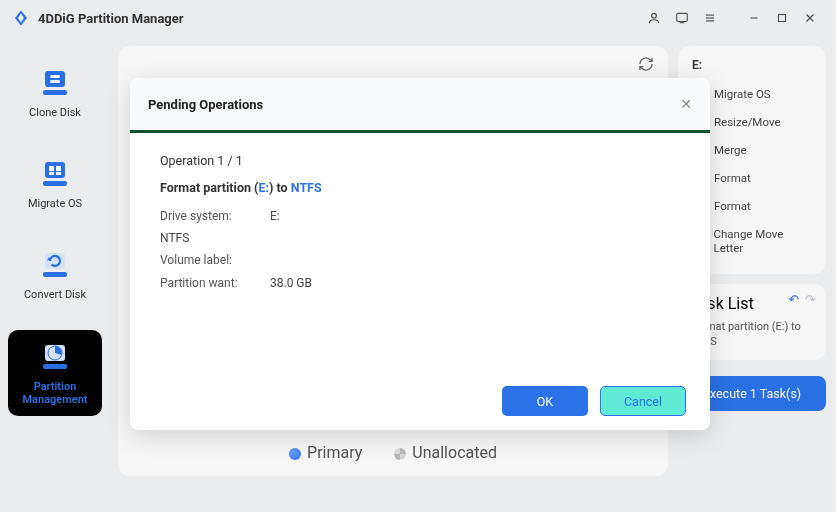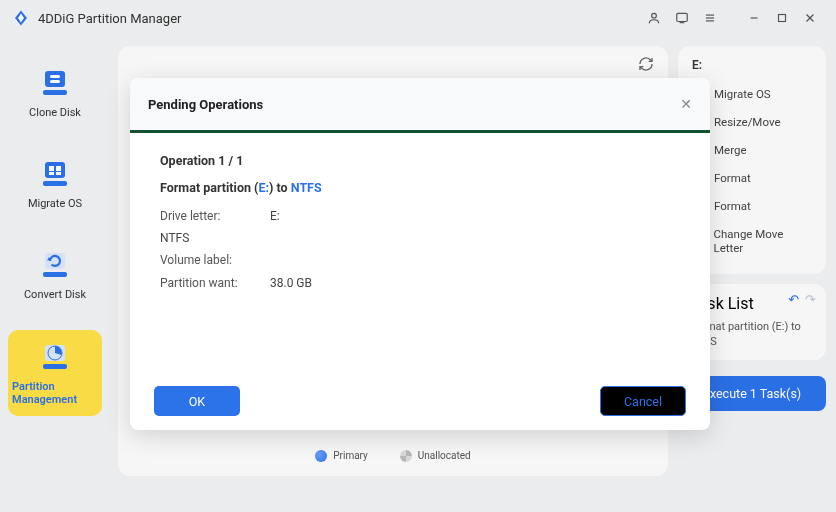--- a/index.html
+++ b/index.html
@@ -1,40 +1,40 @@
 <!DOCTYPE html>
 <html><head>
 <meta charset="utf-8">
 <style>
 * { margin: 0; padding: 0; box-sizing: border-box; font-family: -apple-system, BlinkMacSystemFont, "Segoe UI", Roboto, sans-serif; }
 body { width: 836px; height: 512px; background: #f0f1f3; overflow: hidden; position: relative; }
 
 
 .titlebar { height: 36px; display: flex; align-items: center; padding: 0 12px; background: #f0f1f3; }
 .titlebar .logo { width: 18px; height: 18px; margin-right: 8px; display:flex; align-items:center; justify-content:center; }
-.titlebar .appname { font-size: 13px; font-weight: 400; color: #333; flex: 1; }
+.titlebar .appname { font-size: 13px; font-weight: 700; color: #333; flex: 1; }
 .titlebar .titlebtn { width: 28px; height: 28px; display: flex; align-items: center; justify-content: center; color: #555; cursor: pointer; }
 .titlebar .titlebtn svg { width: 14px; height: 14px; }
 
 
 .main { display: flex; height: calc(512px - 36px); }
 
 
 .nav { width: 110px; display: flex; flex-direction: column; align-items: center; padding-top: 20px; gap: 18px; }
 .nav-item { width: 94px; display: flex; flex-direction: column; align-items: center; gap: 6px; padding: 10px 4px; border-radius: 10px; cursor: pointer; }
-.nav-item.active { background: #fde047; }
+.nav-item.active { background: #000000; }
 .nav-icon-wrap { width: 38px; height: 34px; display:flex; align-items:center; justify-content:center; }
-.nav-label { font-size: 11px; color: #333; text-align: left; line-height: 1.2; }
+.nav-label { font-size: 11px; color: #333; text-align: center; line-height: 1.2; }
 .nav-item.active .nav-label { color: #2c72e9; font-weight: 600; }
 
 
 .center { flex: 1; padding: 10px 8px; position: relative; }
 .panel { background: #fbfbfc; border-radius: 12px; height: 430px; position: relative; padding: 12px; }
 .refresh-corner { position: absolute; top: 10px; right: 14px; color: #666; }
-.legend { position: absolute; bottom: 14px; left: 0; right: 0; display: flex; align-items: center; justify-content: center; gap: 32px; font-size: 10px; color: #555; }
+.legend { position: absolute; bottom: 14px; left: 0; right: 0; display: flex; align-items: center; justify-content: center; gap: 32px; font-size: 16px; color: #555; }
 .legend-dot { display:inline-block; width:12px; height:12px; border-radius:50%; margin-right:6px; vertical-align:middle; }
 .legend-dot.primary { background: radial-gradient(circle at 35% 35%, #6aa3ff, #2c72e9); }
 .legend-dot.unalloc { background: repeating-conic-gradient(#bbb 0 25%, #ddd 0 50%); border-radius:50%; }
 
 
 .right { width: 160px; padding: 10px 10px 10px 2px; display:flex; flex-direction:column; gap:10px; }
 .rpanel { background:#fbfbfc; border-radius:12px; padding:12px 14px; }
 .rpanel .rtitle { font-size:12px; font-weight:600; color:#333; margin-bottom:8px; }
 .rpanel .ritem { font-size:11.5px; color:#444; padding:7px 0; display:flex; align-items:center; gap:8px; cursor:pointer; }
 .ritem .ricon { width:14px; height:14px; display:inline-flex; align-items:center; justify-content:center; }
@@ -46,29 +46,29 @@
 .exec-btn { margin-top:6px; background:#2c72e9; color:#fff; border:none; border-radius:8px; font-size:12.5px; padding:10px 0; width:100%; cursor:pointer; }
 
 
 .overlay { position:absolute; inset:0; background:rgba(0,0,0,0.02); }
 .modal { position:absolute; left:130px; top:78px; width:580px; height:352px; background:#fff; border-radius:8px; box-shadow:0 6px 24px rgba(0,0,0,0.15); display:flex; flex-direction:column; }
 .modal-header { padding:18px 18px; border-bottom:3px solid #14532d; display:flex; align-items:center; background:#f8f9fb; border-radius:8px 8px 0 0; }
 .modal-title { font-size:13px; font-weight:700; color:#222; flex:1; }
 .modal-close { color:#888; cursor:pointer; font-size:14px; }
 .modal-body { padding:20px 30px; flex:1; font-size:12.5px; color:#333; }
 .modal-body .confirm { font-weight:700; font-size:13px; margin-bottom:22px; }
-.modal-body .opcount { font-weight:700; font-size:12.5px; margin-bottom:12px; }
+.modal-body .opcount { font-weight:400; font-size:12.5px; margin-bottom:12px; }
 .modal-body .optitle { font-weight:700; font-size:12.5px; margin-bottom:10px; }
 .optitle .drvblue { color:#2c72e9; }
 .oprow { display:flex; font-size:12px; color:#444; line-height:1.85; }
 .oprow .k { width:110px; color:#555; }
-.modal-footer { padding:14px 24px; display:flex; justify-content:space-between; gap:12px; }
+.modal-footer { padding:14px 24px; display:flex; justify-content:flex-end; gap:12px; }
 .btn { min-width:86px; height:30px; border-radius:5px; font-size:12.5px; cursor:pointer; }
 .btn-primary { background:#2c72e9; color:#fff; border:none; }
-.btn-outline { background:#000000; color:#2c72e9; border:1.5px solid #2c72e9; }
+.btn-outline { background:#5eead4; color:#2c72e9; border:1.5px solid #2c72e9; }
 </style>
 </head>
 <body>
 
 <div class="titlebar">
   <span class="logo">
     <svg viewBox="0 0 24 24" fill="none">
         <path d="M12 2 L20 12 L12 22 L4 12 Z" fill="#2c72e9"></path>
         <path d="M12 6 L16 12 L12 18 L8 12 Z" fill="#fff"></path>
       </svg>
@@ -225,21 +225,21 @@
   <div class="modal-header">
     <div class="modal-title">Pending Operations</div>
     <div class="modal-close">✕</div>
   </div>
   <div class="modal-body">
     <div class="opcount">Operation  1 / 1</div>
     <div class="optitle">
       <span>Format partition (</span><span class="drvblue">E:</span><span>) to </span><span class="drvblue">NTFS</span>
     </div>
     <div class="oprow">
-        <span class="k">Drive letter:</span>
+        <span class="k">Drive system:</span>
         <span>E:</span>
       </div>
     <div class="oprow">
         <span>NTFS</span>
       </div>
     <div class="oprow">
         <span class="k">Volume label:</span>
         <span></span>
       </div>
     <div class="oprow">

